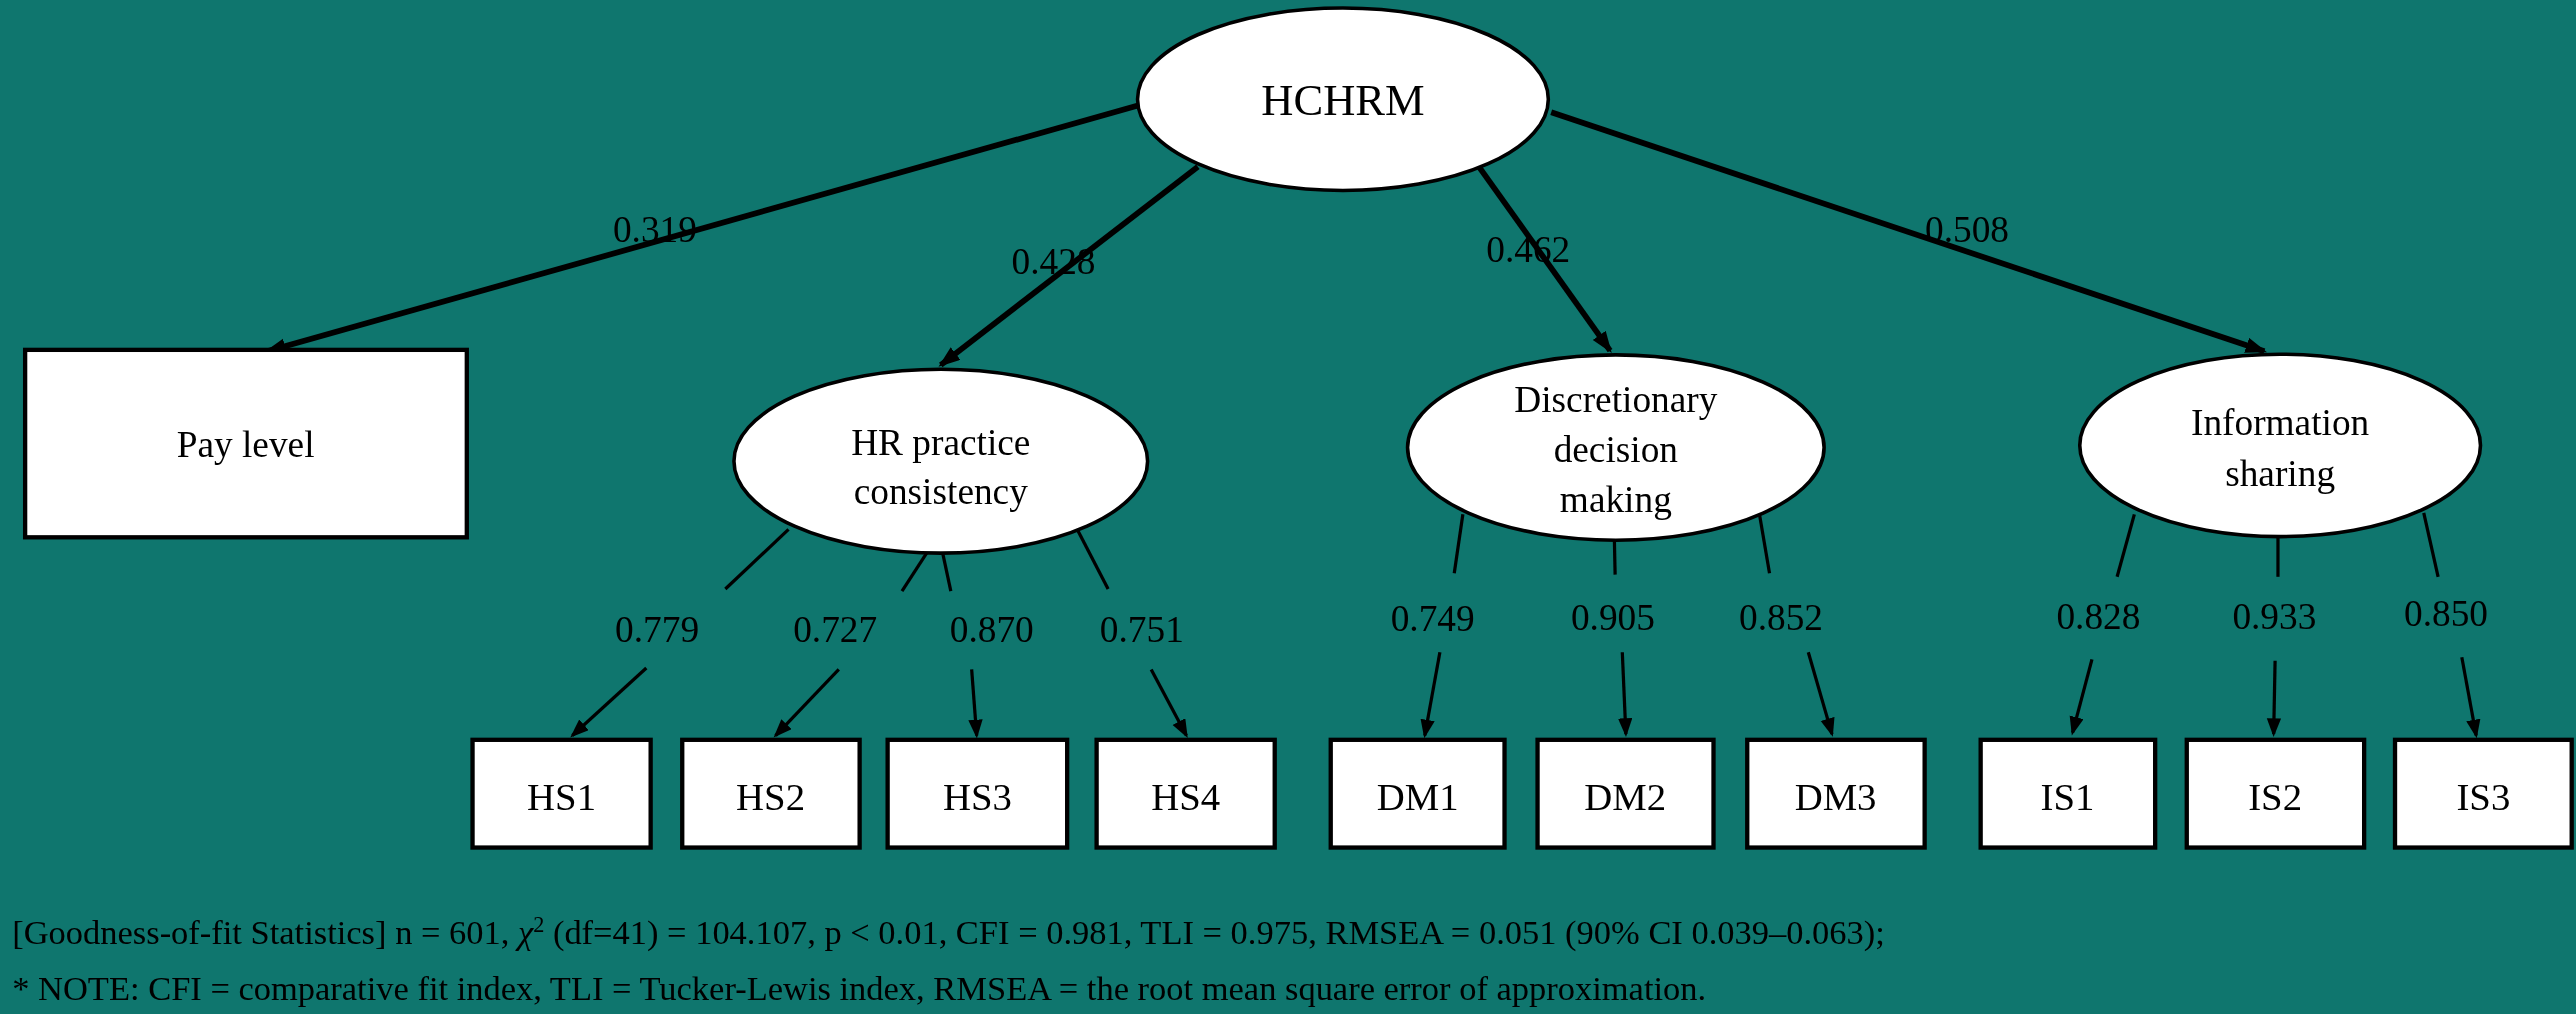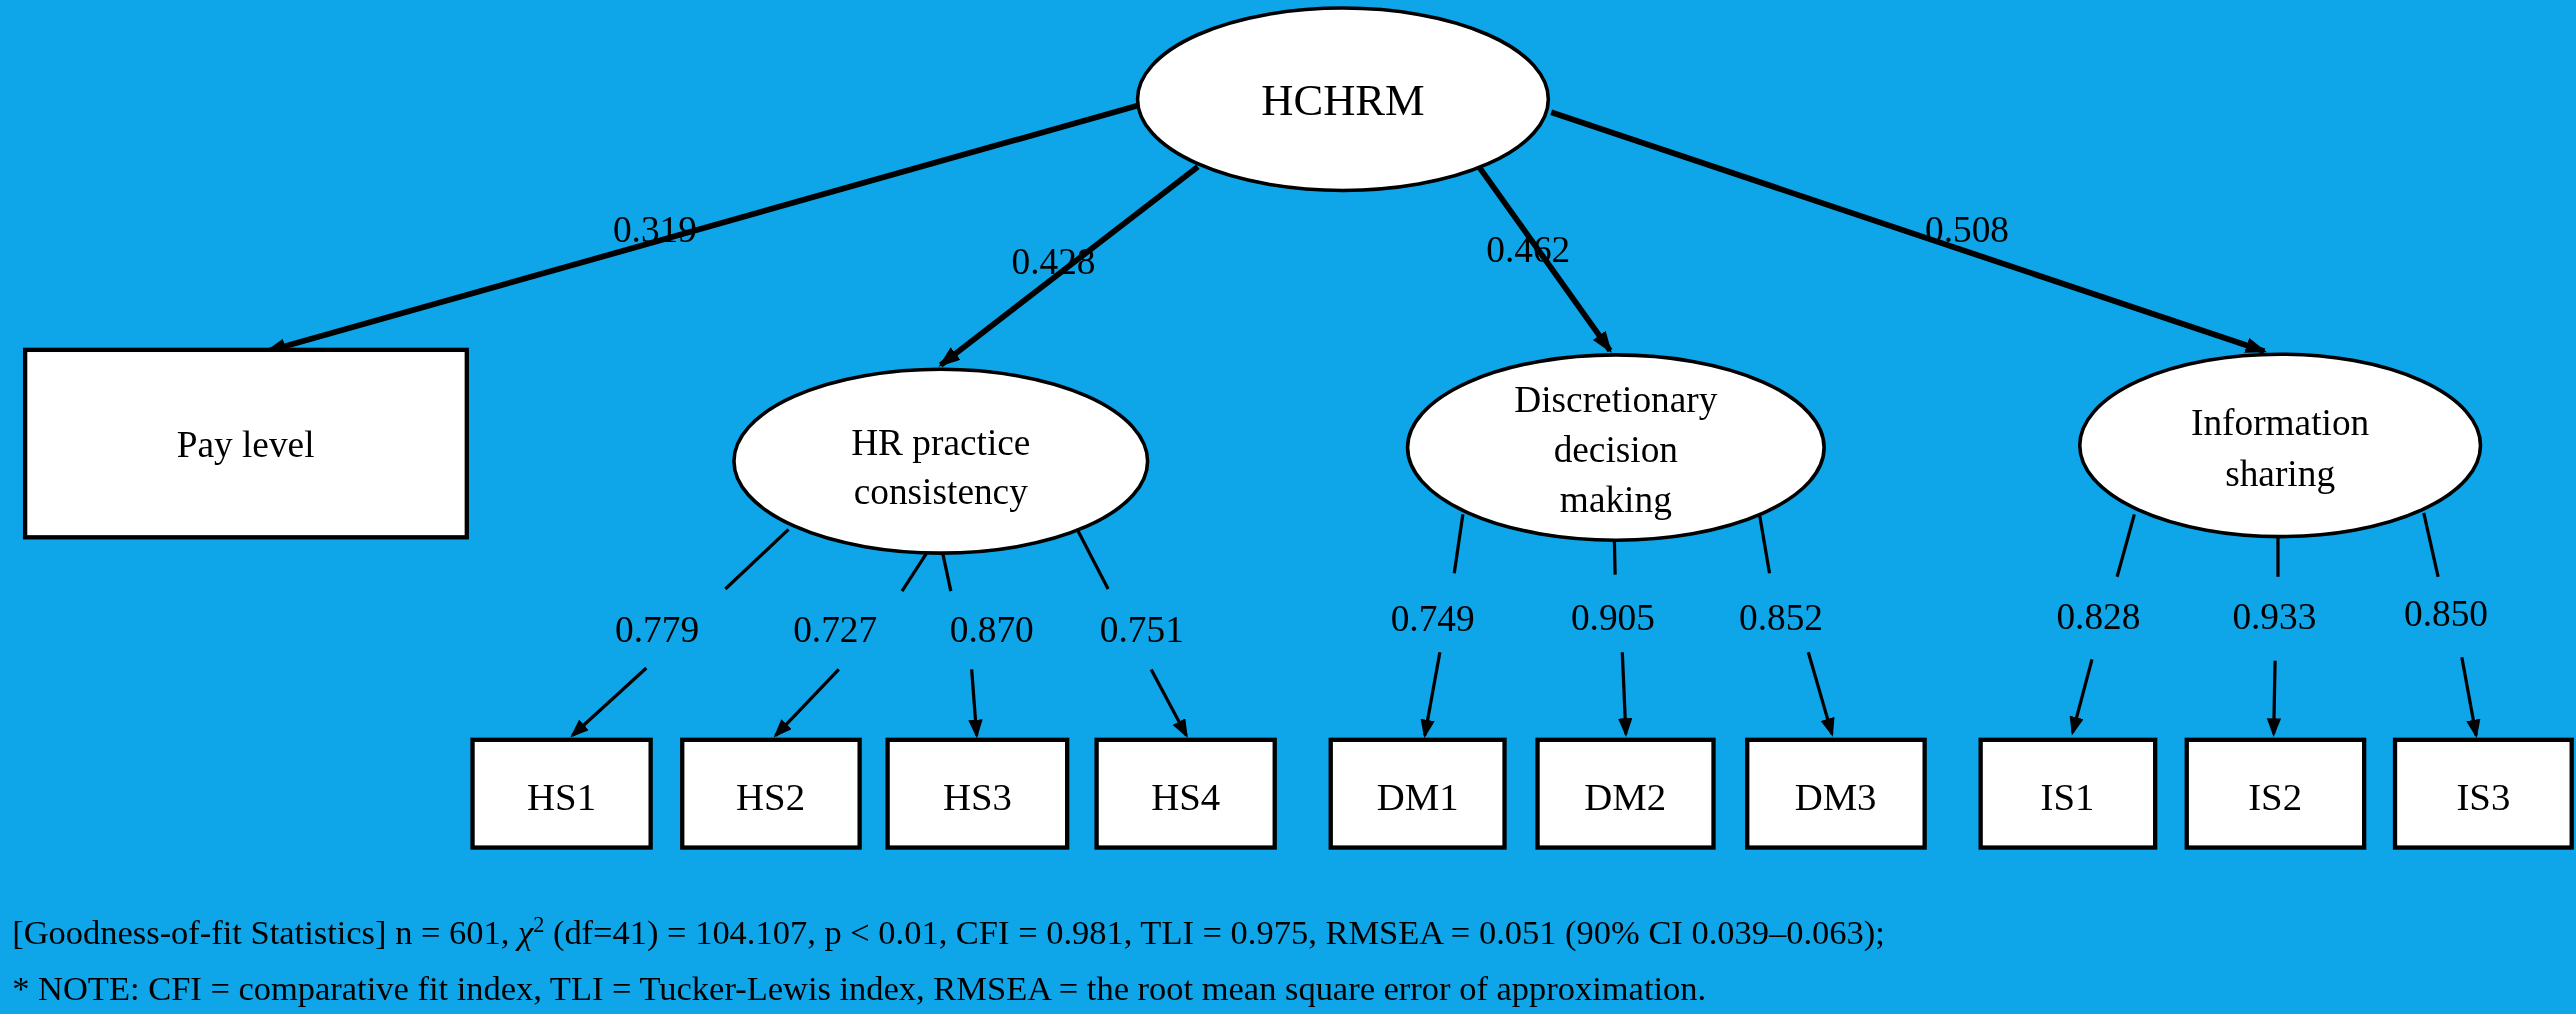--- a/index.html
+++ b/index.html
@@ -3,21 +3,21 @@
 <meta charset="utf-8">
 <style>
   html, body {
     margin: 0;
     padding: 0;
     background: #ffffff;
   }
   .stage {
     width: 2576px;
     height: 1015px;
-    background: #0ea5e9;
+    background: #0f766e;
   }
   svg {
     display: block;
     width: 100%;
     height: 100%;
   }
   .shape {
     fill: #ffffff;
     stroke: #000000;
   }

